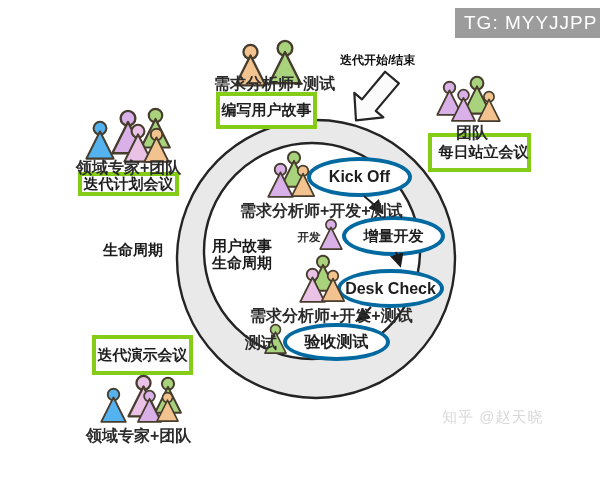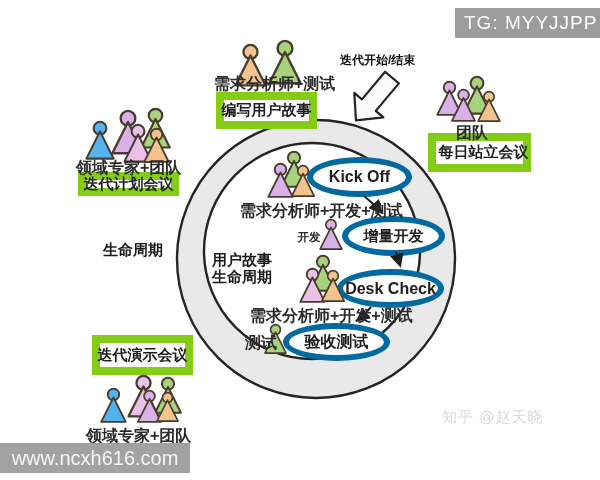--- a/index.html
+++ b/index.html
@@ -7,26 +7,26 @@
     position:relative;width:600px;height:480px;background:#ffffff;overflow:hidden;
     font-family:"Liberation Sans","DejaVu Sans",sans-serif;color:#1e1e1e;
   }
   svg.layer{position:absolute;left:0;top:0;pointer-events:none;}
   .banner{
     position:absolute;left:455px;top:8px;width:145px;height:30px;
     background:#9c9c9c;color:#ffffff;font-size:19px;line-height:30px;
     padding-left:9px;letter-spacing:1px;box-sizing:border-box;
   }
   .box{
-    position:absolute;background:#fdfdfd;border:8px solid #84cc16;
+    position:absolute;background:#fdfdfd;border:4px solid #84cc16;
     display:flex;align-items:center;justify-content:center;
     font-size:15px;font-weight:700;box-sizing:border-box;white-space:nowrap;
   }
   .step{
-    position:absolute;background:#ffffff;border:6px solid #0369a1;border-radius:50%;
+    position:absolute;background:#ffffff;border:4px solid #0369a1;border-radius:50%;
     display:flex;align-items:center;justify-content:center;
     font-weight:600;box-sizing:border-box;white-space:nowrap;
   }
   .biglabel{
     position:absolute;font-size:15px;font-weight:700;line-height:17px;
     text-align:center;white-space:nowrap;color:#1a1a1a;
   }
   .rlabel{
     position:absolute;font-size:16px;font-weight:600;color:#2b2b2b;
     text-align:center;white-space:nowrap;
@@ -55,21 +55,21 @@
     <circle cx="312" cy="251" r="108" fill="#ffffff" stroke="#242424" stroke-width="2.4"></circle>
     <path d="M -9 -28 L 9 -28 L 9 8 L 19 8 L 0 28 L -19 8 L -9 8 Z" transform="translate(374,99) rotate(40)" fill="#fbfbfb" stroke="#242424" stroke-width="2.2" stroke-linejoin="round"></path>
   </svg>
 
   <div class="banner">TG: MYYJJPP</div>
 
   <div class="arrowlabel">迭代开始/结束</div>
   <div class="biglabel" style="left:83px;top:241px;width:100px;">
     <div>生命周期</div>
   </div>
-  <div class="biglabel" style="left:192px;top:251px;width:100px;">
+  <div class="biglabel" style="left:192px;top:237px;width:100px;">
     <div>用户故事</div>
     <div>生命周期</div>
   </div>
 
   <div class="box" style="left:216px;top:92px;width:101px;height:37px;">编写用户故事</div>
   <div class="box" style="left:78px;top:172px;width:101px;height:24px;">迭代计划会议</div>
   <div class="box" style="left:428px;top:133px;width:103px;height:39px;padding-left:8px;">每日站立会议</div>
   <div class="box" style="left:92px;top:335px;width:101px;height:40px;">迭代演示会议</div>
 
   <div class="step" style="left:307px;top:157px;width:105px;height:40px;font-size:16px;">Kick Off</div>
@@ -203,16 +203,15 @@
 
   <div class="rlabel" style="left:214px;top:74px;width:100px;">需求分析师+测试</div>
   <div class="rlabel" style="left:76px;top:158px;width:100px;">领域专家+团队</div>
   <div class="rlabel" style="left:442px;top:123px;width:60px;">团队</div>
   <div class="rlabel" style="left:240px;top:201px;width:112px;">需求分析师+开发+测试</div>
   <div class="rlabel" style="left:294px;top:230px;width:30px;font-size:11.5px;font-weight:700;">开发</div>
   <div class="rlabel" style="left:250px;top:306px;width:112px;">需求分析师+开发+测试</div>
   <div class="rlabel" style="left:245px;top:333px;width:30px;font-weight:700;">测试</div>
   <div class="rlabel" style="left:86px;top:426px;width:100px;">领域专家+团队</div>
 
-  <div class="sitebar">www.ncxh616.com</div>
   <div class="author">知乎 @赵天晓</div>
 
 </div>
 
 </body></html>

